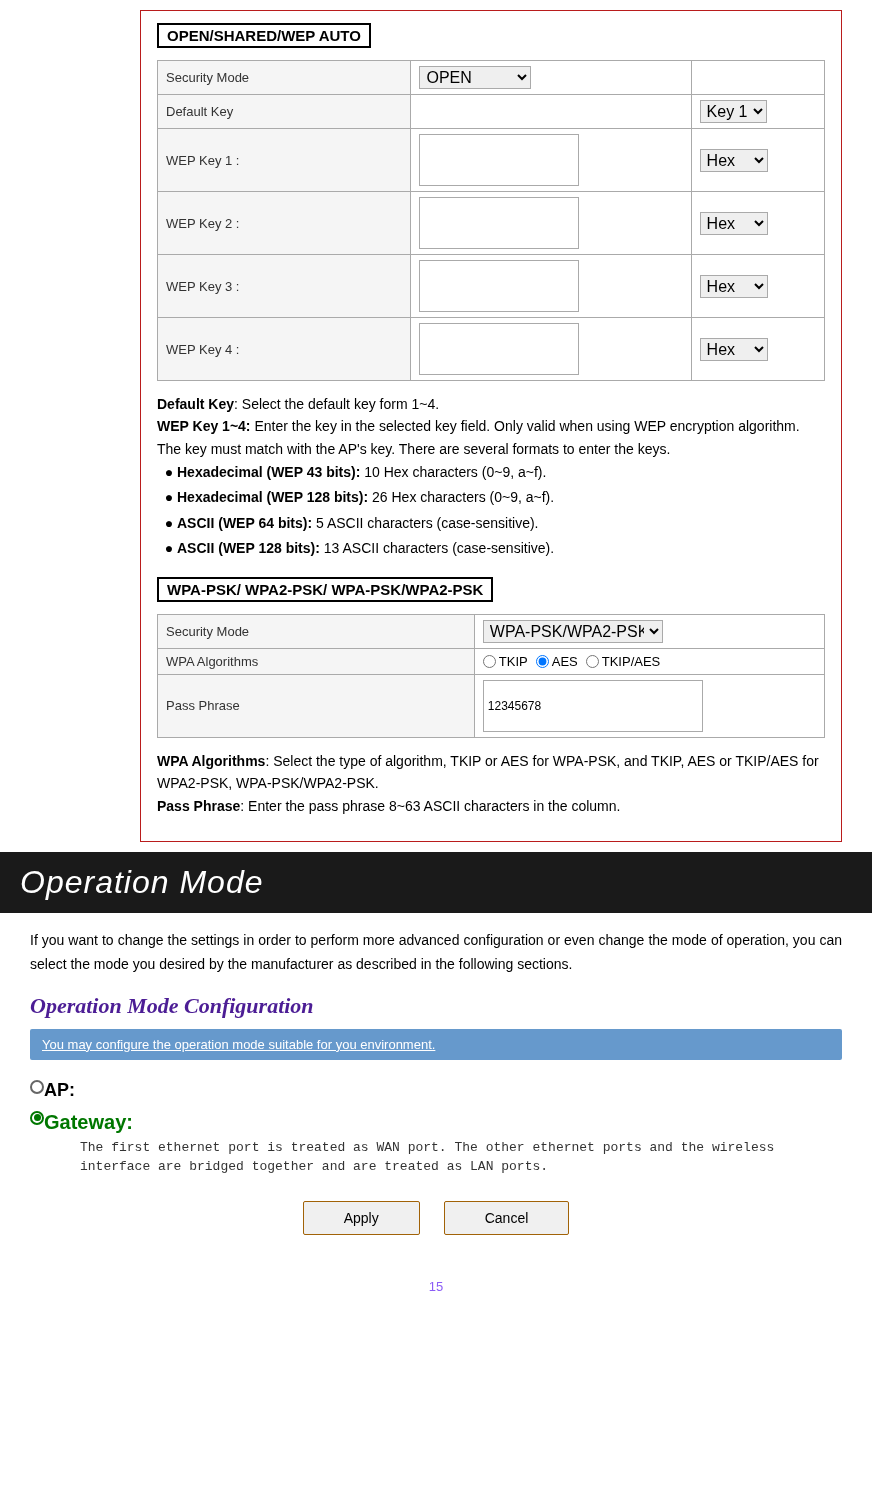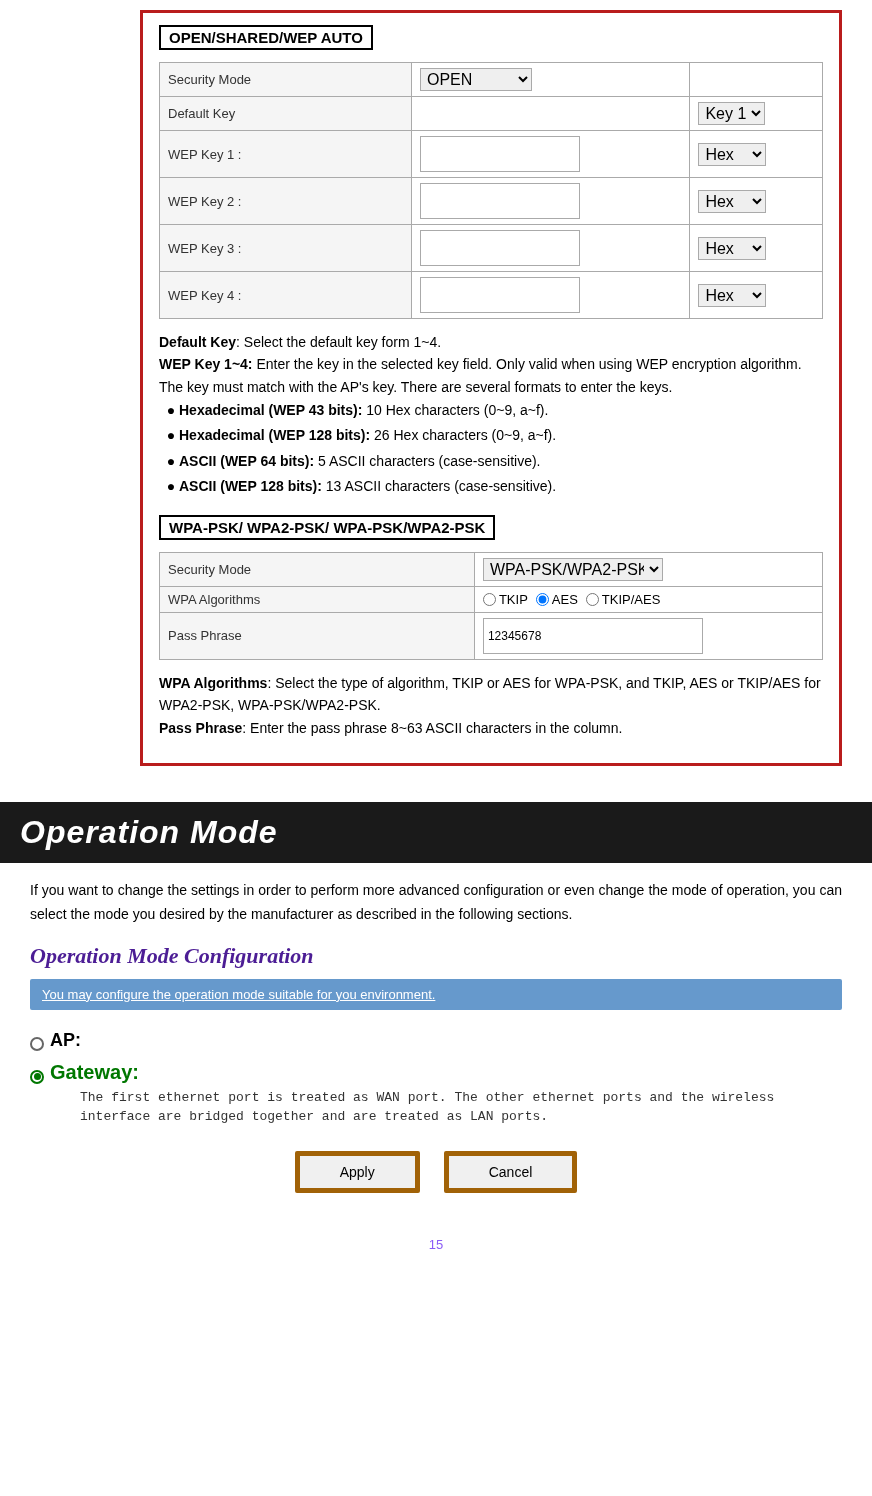--- a/index.html
+++ b/index.html
@@ -53,21 +53,21 @@
       width: 20%;
     }
 
     select.small-select {
       font-size: 16px;
       padding: 1px 2px;
       border: 1px solid #aaa;
     }
     input.text-input {
       border: 1px solid #aaa;
-      padding: 10px 4px;
+      padding: 18px 4px;
       font-size: 12px;
       width: 160px;
     }
 
     .description-text {
       font-size: 14px;
       line-height: 1.6;
       margin: 12px 0;
     }
     .description-text strong {
@@ -106,21 +106,21 @@
 
     
     .op-mode-header {
       background: #1a1a1a;
       color: #fff;
       padding: 12px 20px;
       margin: 0;
     }
     .op-mode-header h1 {
       font-size: 32px;
-      font-weight: bold;
+      font-weight: normal;
       font-style: italic;
       letter-spacing: 1px;
     }
 
     .op-mode-body {
       padding: 16px 30px;
     }
 
     .op-mode-intro {
       font-size: 14px;
@@ -151,22 +151,22 @@
     .mode-options {
       margin: 16px 0 24px 0;
     }
 
     .mode-option {
       margin-bottom: 10px;
     }
 
     .mode-option-header {
       display: flex;
-      align-items: flex-end;
-      gap: 6px;
+      align-items: flex-start;
+      gap: 0;
       margin-bottom: 4px;
     }
 
     .mode-option-header .mode-label {
       font-size: 18px;
       font-weight: bold;
     }
 
     .mode-option-desc {
       margin-left: 50px;
@@ -206,37 +206,37 @@
     .bottom-buttons {
       display: flex;
       justify-content: center;
       gap: 24px;
       margin: 20px 0;
     }
 
     .btn {
       padding: 8px 40px;
       font-size: 14px;
-      border: 5px solid #a16207;
+      border: 1px solid #a16207;
       background: #f0f0f0;
       cursor: pointer;
       border-radius: 2px;
     }
 
     .page-number {
       text-align: center;
       font-size: 13px;
       padding: 8px 0 16px 0;
       color: #8b5cf6;
     }
 
     .top-border-box {
-      border: 3px solid #b91c1c;
+      border: 1px solid #b91c1c;
       padding: 12px 16px;
-      margin-bottom: 26px;
+      margin-bottom: 0;
     }
   </style>
 </head>
 <body>
 
 <div class="page-wrapper">
 
   <div class="top-section">
 
     <div class="top-border-box">

